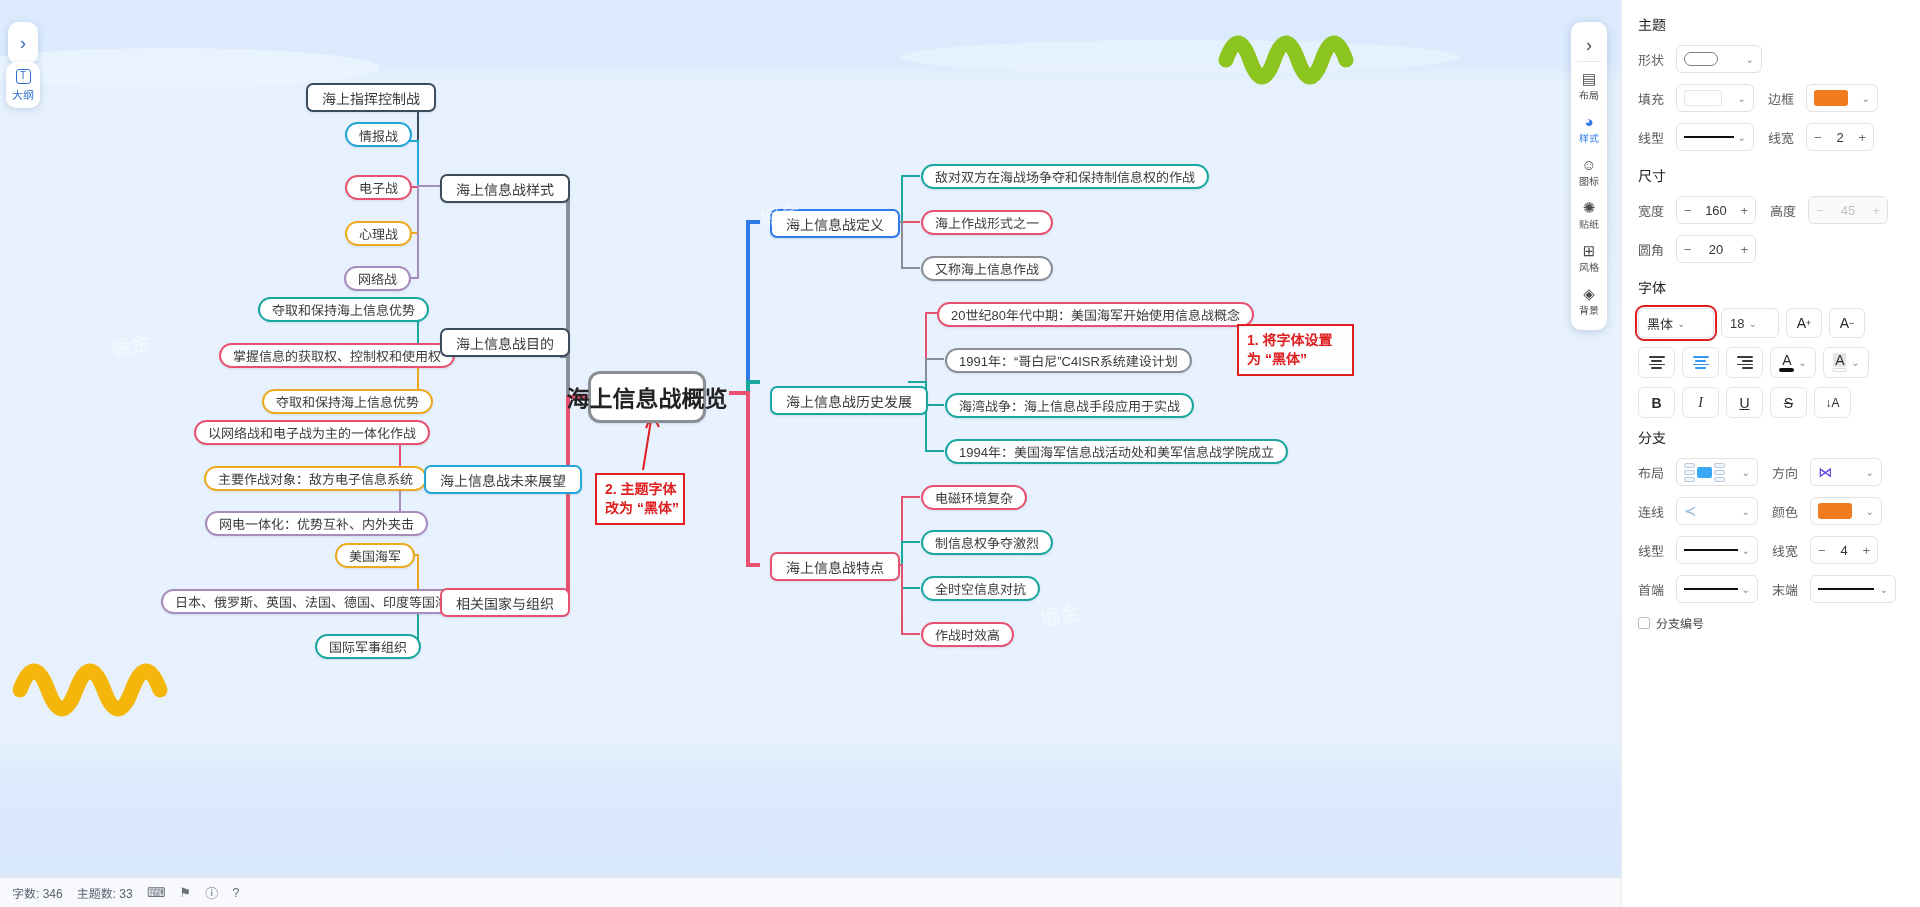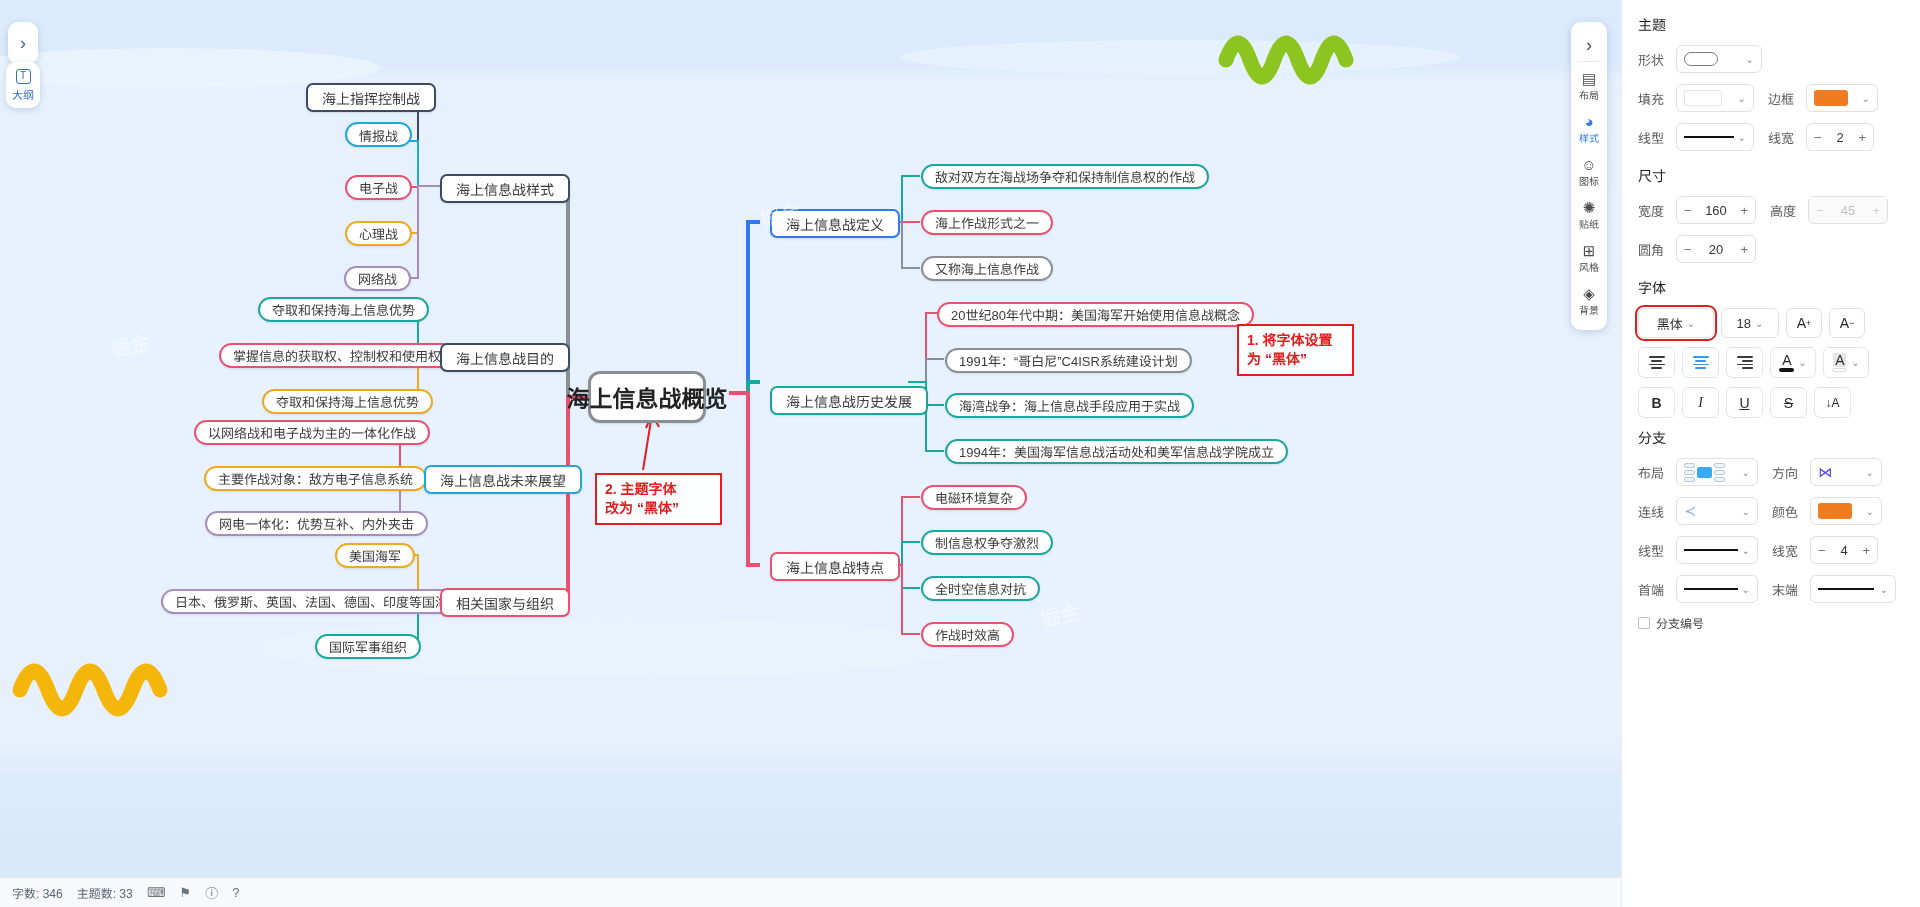--- a/index.html
+++ b/index.html
@@ -84,21 +84,21 @@
     border:1px solid #e1e1e1;border-radius:6px;height:28px;width:68px;display:flex;align-items:center;
     justify-content:space-between;padding:0 7px;font-size:13px;color:#333;
   }
   .stepper.dis{color:#c0c0c0;background:#fafafa;}
   .stepper span.pm{cursor:pointer;color:#6d6d6d;}
   .stepper.dis span.pm{color:#cfcfcf;}
   .linepv{width:54px;height:2px;background:#111;}
   .fontrow{display:flex;gap:7px;align-items:center;margin-bottom:9px;}
   .fsel{
     border:1px solid #e1e1e1;border-radius:6px;height:30px;display:flex;align-items:center;
-    justify-content:center;padding:0 8px;background:#fff;font-size:13px;cursor:pointer;
+    justify-content:flex-start;padding:0 8px;background:#fff;font-size:13px;cursor:pointer;
   }
   .fsel.f1{width:76px;}
   .fsel.f2{width:58px;}
   .sqbtn{
     width:36px;height:30px;border:1px solid #e1e1e1;border-radius:6px;background:#fff;
     display:flex;align-items:center;justify-content:center;font-size:14px;color:#2b2b2b;cursor:pointer;
   }
   .hl-red{outline:2px solid #e02020;outline-offset:1px;border-radius:6px;}
   .btnrow{display:flex;gap:7px;margin-bottom:9px;}
   .abtn{
@@ -208,21 +208,21 @@
       </div>
       <div class="node n-small" style="left: 258px; top: 297px; border-color: rgb(26, 167, 160);">
         <span>夺取和保持海上信息优势</span>
       </div>
       <div class="node n-small" style="left: 219px; top: 343px; border-color: rgb(232, 81, 111);">
         <span>掌握信息的获取权、控制权和使用权</span>
       </div>
       <div class="node n-small" style="left: 262px; top: 389px; border-color: rgb(238, 170, 31);">
         <span>夺取和保持海上信息优势</span>
       </div>
-      <div class="node n-mid" style="left: 440px; top: 343px; border-color: rgb(60, 76, 94);">
+      <div class="node n-mid" style="left: 440px; top: 328px; border-color: rgb(60, 76, 94);">
         <span>海上信息战目的</span>
       </div>
       <div class="node n-small" style="left: 194px; top: 420px; border-color: rgb(232, 81, 111);">
         <span>以网络战和电子战为主的一体化作战</span>
       </div>
       <div class="node n-small" style="left: 204px; top: 466px; border-color: rgb(238, 170, 31);">
         <span>主要作战对象：敌方电子信息系统</span>
       </div>
       <div class="node n-small" style="left: 205px; top: 511px; border-color: rgb(168, 140, 187);">
         <span>网电一体化：优势互补、内外夹击</span>
@@ -282,21 +282,21 @@
         <span>作战时效高</span>
       </div>
       <div class="node n-mid" style="left: 770px; top: 552px; border-color: rgb(232, 81, 111);">
         <span>海上信息战特点</span>
       </div>
     </div>
 
   <div id="anno-layer">
       <div class="anno" style="left: 1237px; top: 324px; width: 117px;">1. 将字体设置
 为 “黑体”</div>
-      <div class="anno" style="left: 595px; top: 473px; width: 127px;">2. 主题字体
+      <div class="anno" style="left: 595px; top: 473px; width: 90px;">2. 主题字体
 改为 “黑体”</div>
     </div>
 
   <div class="wmark" style="left:110px;top:330px;">掘金</div>
   <div class="wmark" style="left:760px;top:200px;">掘金</div>
   <div class="wmark" style="left:1040px;top:600px;">掘金</div>
 
   <div class="tl-btn" id="btn-expand">
     <span style="font-size:19px;color:#3d6cb9;">›</span>
   </div>

